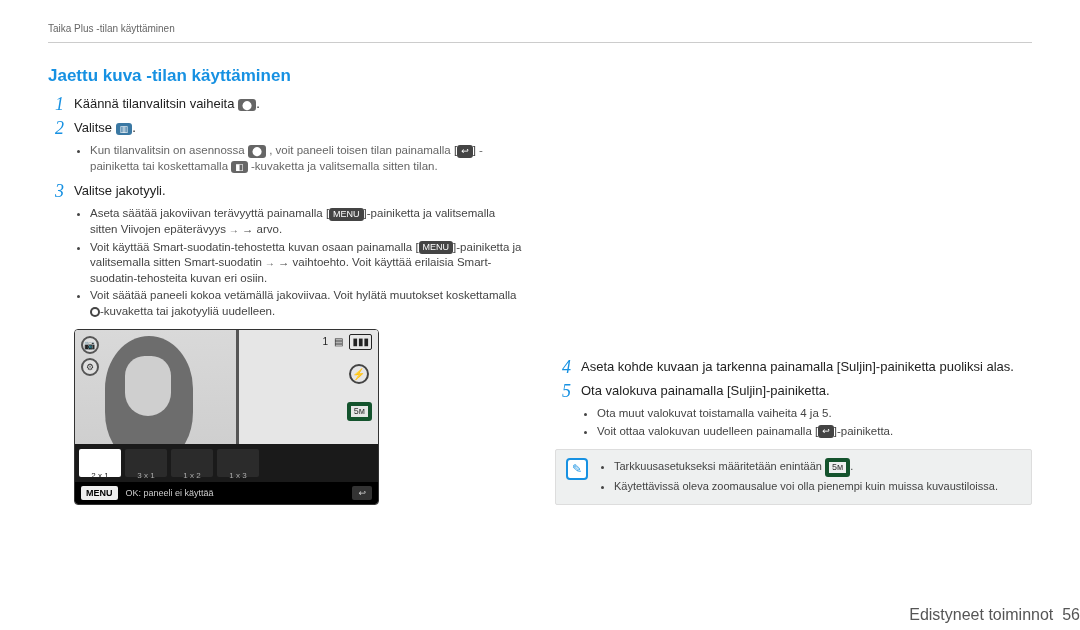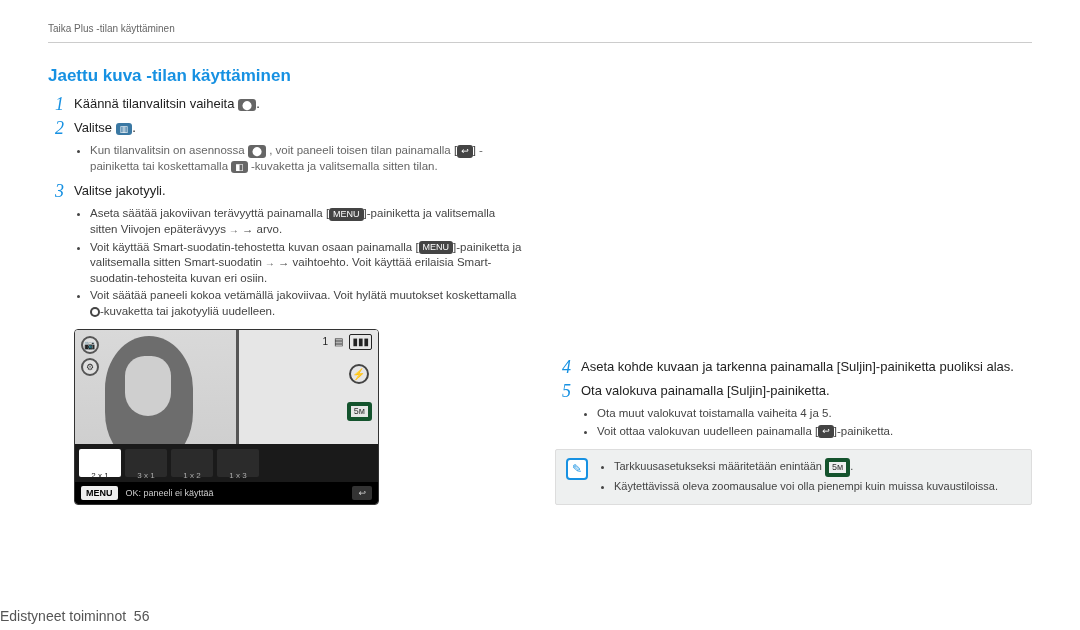--- a/index.html
+++ b/index.html
@@ -170,21 +170,21 @@
   .layout-lab { font-size:8px; color:#aaa; }
   .layout-opt.sel .layout-lab{ color:#222; }
   .preview-bottom {
     height:22px; background:#000; color:#ccc; font-size:9px;
     display:flex; align-items:center; gap:8px; padding:0 6px;
   }
   .menu-pill{ background:#eee;color:#000;border-radius:2px;padding:1px 5px;font-weight:700; font-size:9px;}
   .return-pill{ margin-left:auto; background:#333;color:#ccc;border-radius:2px;padding:1px 6px; }
   .footer {
     position:absolute; bottom:4px; left:0; right:0;
-    text-align:left; font-size:14px; color:#555;
+    text-align:right; font-size:16px; color:#555;
   }
   .fade-inline { color:#666; }
   .arrow { font-size:10px; color:#555; }
 </style>
 </head>
 <body>
 
 <div class="top-breadcrumb">Taika Plus -tilan käyttäminen</div>
 <hr class="rule">
 

